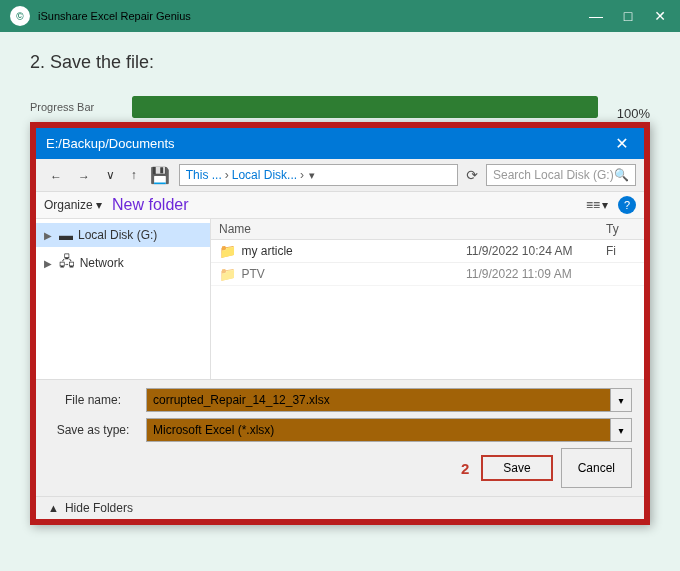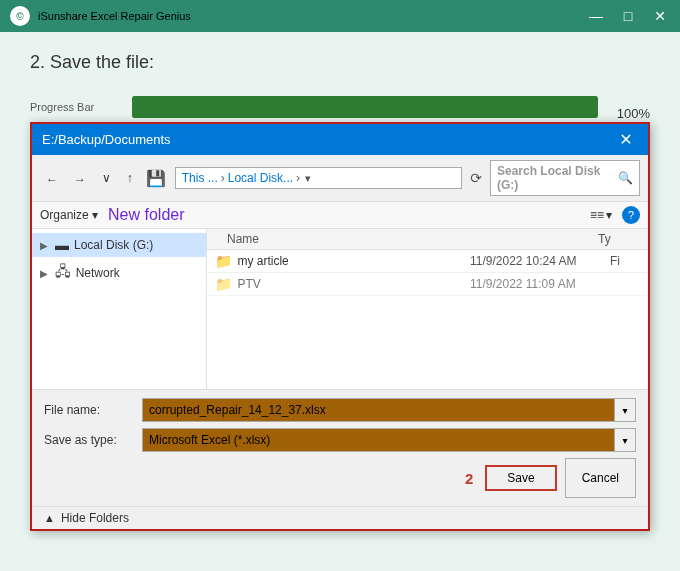--- a/index.html
+++ b/index.html
@@ -122,21 +122,21 @@
       border-radius: 2px;
     }
 
     
     .dialog-overlay {
       position: absolute;
       top: 90px;
       left: 30px;
       right: 30px;
       background: white;
-      border: 2px solid #b91c1c;
+      border: 6px solid #b91c1c;
       box-shadow: 2px 2px 10px rgba(0,0,0,0.3);
       z-index: 10;
     }
 
     
     .dialog-title-bar {
       background: #0078d7;
       color: white;
       padding: 6px 10px;
       display: flex;
@@ -183,21 +183,20 @@
     .breadcrumb-chevron { color: #666; margin: 0 3px; }
     .search-box {
       background: white;
       border: 1px solid #aaa;
       padding: 3px 6px;
       font-size: 12px;
       width: 150px;
       display: flex;
       align-items: center;
       justify-content: space-between;
-      font-weight: bold;
     }
     .search-placeholder { color: #999; }
     .refresh-btn {
       background: none;
       border: none;
       cursor: pointer;
       font-size: 14px;
       color: #555;
       padding: 2px 4px;
     }
@@ -278,21 +277,21 @@
     
     .files-panel {
       flex: 1;
       background: white;
       overflow-y: auto;
     }
     .files-header {
       display: flex;
       background: #f5f5f5;
       border-bottom: 1px solid #e0e0e0;
-      padding: 3px 20px;
+      padding: 3px 8px;
       font-size: 12px;
       color: #555;
     }
     .col-name { flex: 1; }
     .col-date { width: 140px; }
     .col-type { width: 30px; }
     .file-row {
       display: flex;
       align-items: center;
       padding: 3px 8px;
@@ -316,21 +315,21 @@
       padding: 8px 12px;
     }
     .form-row {
       display: flex;
       align-items: center;
       margin-bottom: 6px;
       gap: 8px;
     }
     .form-label {
       width: 90px;
-      text-align: left;
+      text-align: center;
       font-size: 12px;
       color: #333;
     }
     .form-dropdown {
       display: flex;
       flex: 1;
     }
     .form-dropdown-input {
       flex: 1;
       border: 1px solid #aaa;

